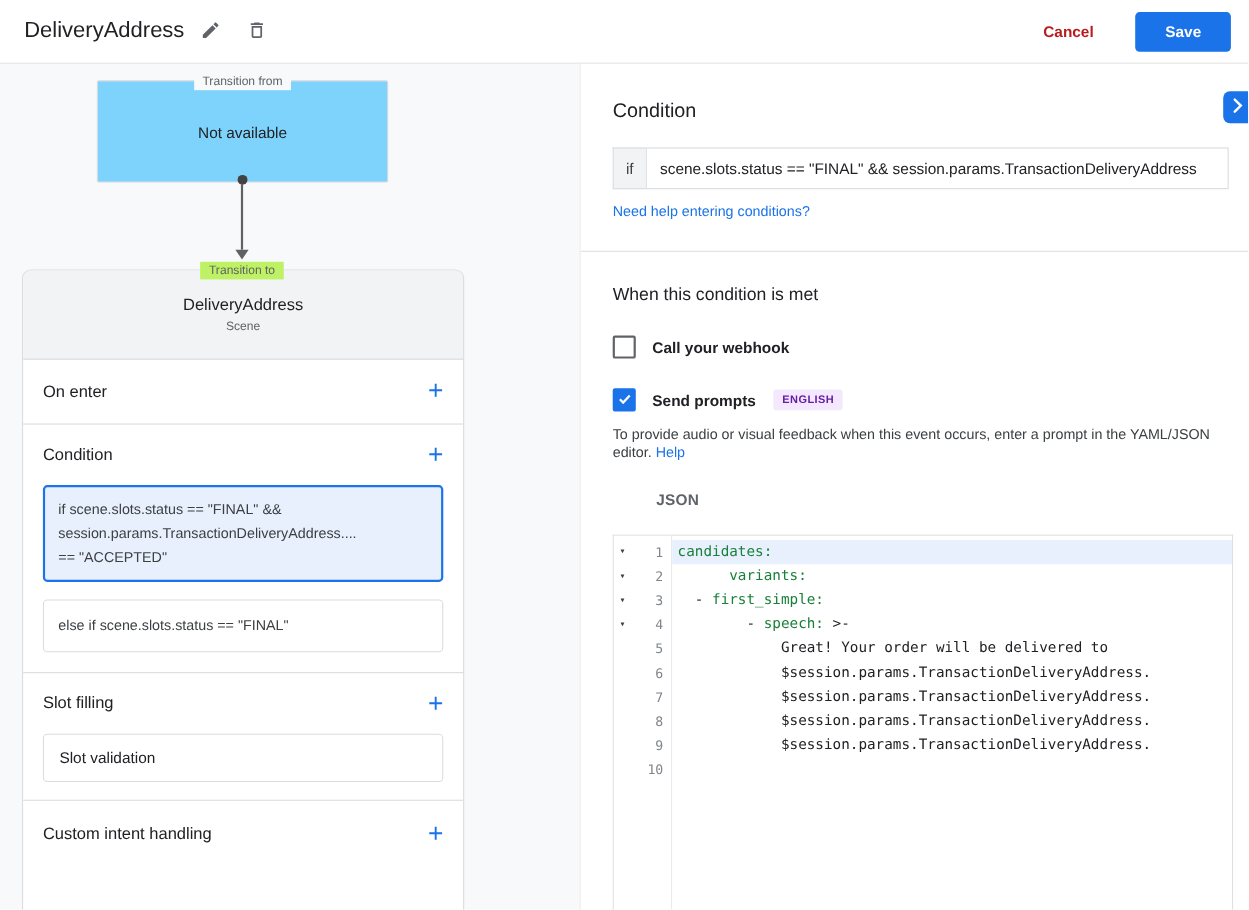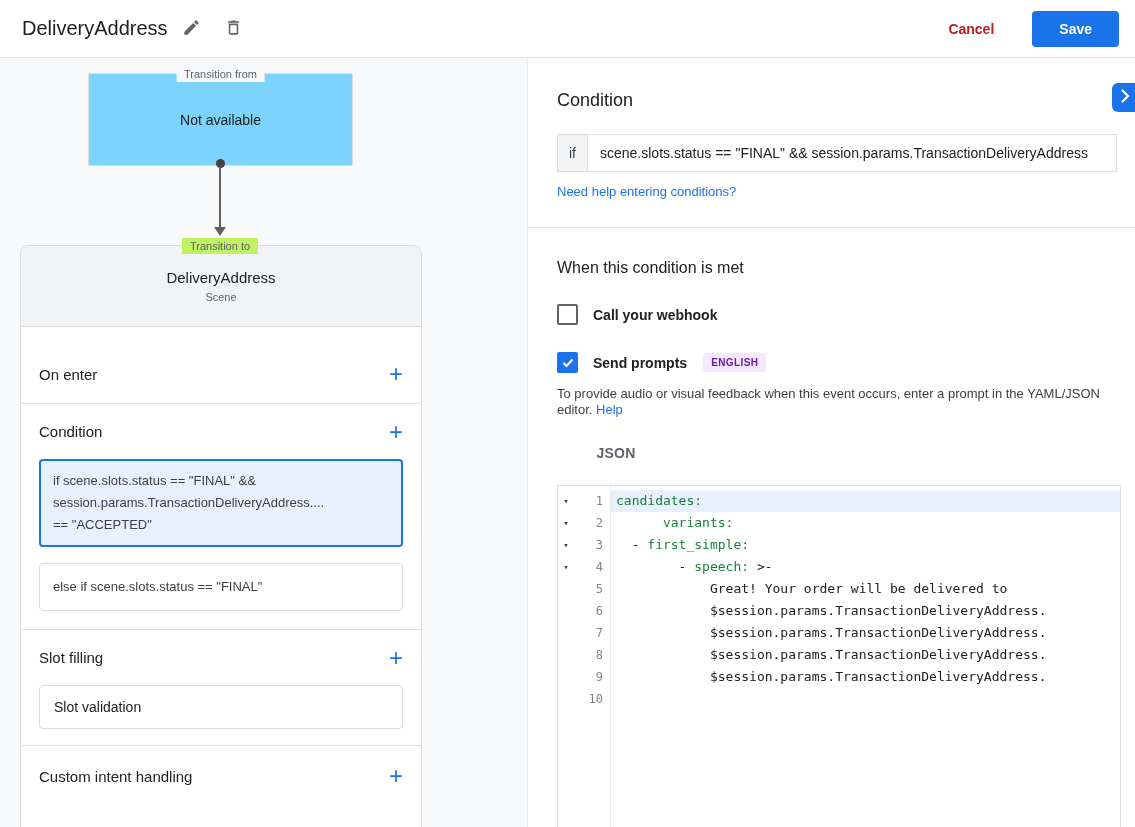--- a/index.html
+++ b/index.html
@@ -28,21 +28,21 @@
   .arrow-line { width: 2px; height: 60px; background: #616161; margin-top: -1px; }
   .arrow-head { width: 0; height: 0; border-left: 6px solid transparent; border-right: 6px solid transparent; border-top: 9px solid #616161; }
   .tto-chip { position: absolute; top: 180px; left: 220px; transform: translateX(-50%); background: #bef264; padding: 0 8px; font-size: 11px; color: #5f6368; line-height: 16px; white-space: nowrap; z-index: 2; }
 
   .scene-card { position: absolute; left: 20px; top: 187px; width: 400px; height: 593px; background: #fff; border: 1px solid #dadce0; border-radius: 8px 8px 0 0; overflow: hidden; }
   .scene-head { height: 80px; background: #f1f3f4; border-bottom: 1px solid #dadce0; display: flex; flex-direction: column; align-items: center; justify-content: center; gap: 5px; cursor: pointer; }
   .scene-name { font-size: 15px; color: #202124; }
   .scene-type { font-size: 11px; color: #5f6368; }
 
   .row, .sec-head { display: flex; align-items: center; justify-content: space-between; padding: 0 18px; }
-  .row { height: 58px; border-bottom: 1px solid #dadce0; cursor: pointer; margin-top: 18px; }
+  .row { height: 58px; border-bottom: 1px solid #dadce0; cursor: pointer; }
   .row-label { font-size: 15px; color: #202124; }
   .plus { font-size: 24px; color: #1a73e8; line-height: 22px; cursor: pointer; }
   .section { border-bottom: 1px solid #dadce0; }
   .sec-head { height: 55px; }
 
   .cond-card { margin: 0 18px 18px; background: #fff; border: 1px solid #dadce0; border-radius: 4px; padding: 12px 13px; font-size: 13px; color: #3c4043; line-height: 22px; white-space: pre-line; cursor: pointer; }
   .cond-card.selected { background: #e8f0fe; border: 2px solid #1a73e8; padding: 9px 12px; margin-bottom: 16px; }
   .slot-card { margin: 0 18px 16px; background: #fff; border: 1px solid #dadce0; border-radius: 4px; padding: 13px 14px; font-size: 14px; color: #202124; cursor: pointer; }
   .slot-card.last { margin-bottom: 20px; }
   .custom-head { height: 60px; }

